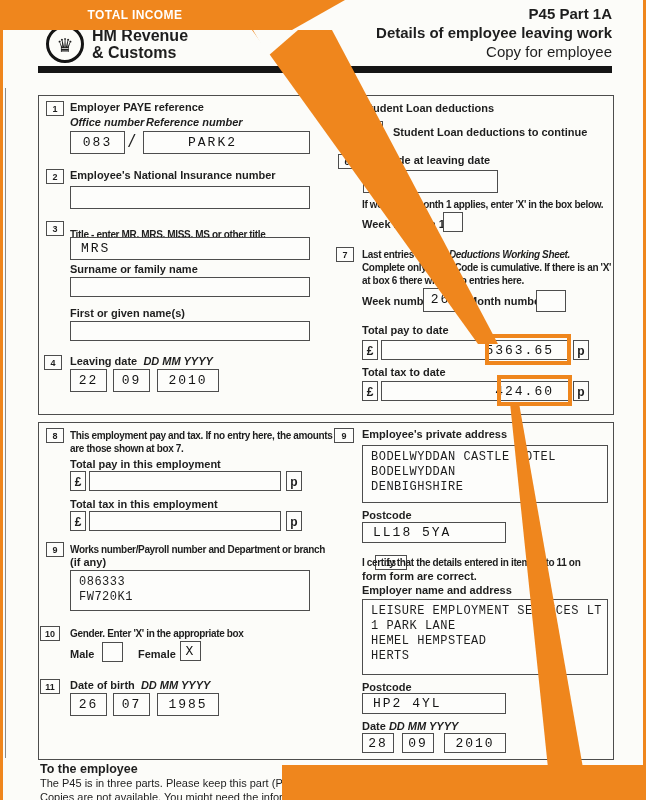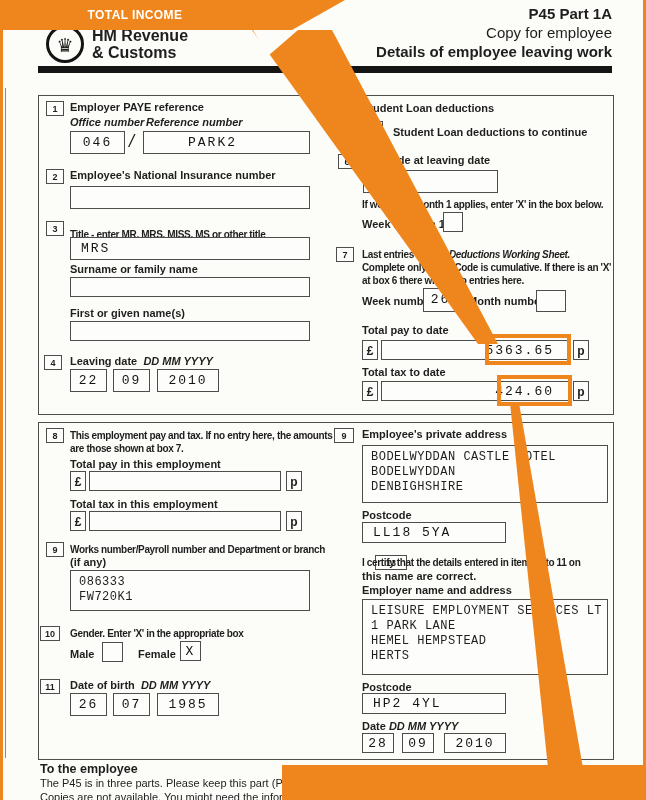--- a/index.html
+++ b/index.html
@@ -41,33 +41,33 @@
 
   <div class="logo-circle">
     <span>♛</span>
   </div>
   <div class="logo-text">
     <div>HM Revenue</div>
     <div>&amp; Customs</div>
   </div>
   <div class="hdr-right">
     <div style="font-size:15px;font-weight:700;">P45 Part 1A</div>
+    <div style="font-size:15px;font-weight:700;">Details of employee leaving work</div>
     <div style="font-size:15px;">Copy for employee</div>
-    <div style="font-size:15px;font-weight:700;">Details of employee leaving work</div>
   </div>
   <div class="blackbar"></div>
 
   <div class="sect" style="left:38px;top:95px;width:574px;height:318px;"></div>
   <div class="sect" style="left:38px;top:422px;width:574px;height:336px;"></div>
 
   <div class="num" style="left:46px;top:101px;">1</div>
   <div class="abs lbl" style="left:70px;top:101px;">Employer PAYE reference</div>
   <div class="abs lbl it" style="left:70px;top:116px;">Office number</div>
   <div class="abs lbl it" style="left:146px;top:116px;">Reference number</div>
-  <div class="bx val val-c" style="left:70px;top:131px;width:55px;height:23px;line-height:21px;">046</div>
+  <div class="bx val val-c" style="left:70px;top:131px;width:55px;height:23px;line-height:21px;">083</div>
   <div class="abs" style="left:129px;top:131px;font-size:18px;font-style:italic;">/</div>
   <div class="bx val" style="left:143px;top:131px;width:167px;height:23px;line-height:21px;padding-left:44px;">PARK2</div>
 
   <div class="num" style="left:46px;top:169px;">2</div>
   <div class="abs lbl" style="left:70px;top:169px;">Employee's National Insurance number</div>
   <div class="bx val" style="left:70px;top:186px;width:240px;height:23px;line-height:21px;"></div>
 
   <div class="num" style="left:46px;top:221px;">3</div>
   <div class="abs long" style="left:70px;top:228px;">Title - enter MR, MRS, MISS, MS or other title</div>
   <div class="bx val" style="left:70px;top:237px;width:240px;height:23px;line-height:21px;">MRS</div>
@@ -146,21 +146,21 @@
   <div class="num" style="left:334px;top:428px;width:20px;">9</div>
   <div class="abs lbl" style="left:362px;top:428px;">Employee's private address</div>
   <div class="bx" style="left:362px;top:445px;width:246px;height:58px;">
     <div class="addr"><span>BODELWYDDAN CASTLE HOTEL</span><br><span>BODELWYDDAN</span><br><span>DENBIGHSHIRE</span></div>
   </div>
   <div class="abs lbl" style="left:362px;top:509px;">Postcode</div>
   <div class="bx val" style="left:362px;top:522px;width:144px;height:21px;">LL18 5YA</div>
 
   <div class="num" style="left:334px;top:555px;width:32px;margin-left:41px;">13</div>
   <div class="abs long" style="left:362px;top:556px;">I certify that the details entered in items 1 to 11 on</div>
-  <div class="abs lbl" style="left:362px;top:570px;">this name are correct.</div>
+  <div class="abs lbl" style="left:362px;top:570px;">form form are correct.</div>
   <div class="abs lbl" style="left:362px;top:584px;">Employer name and address</div>
   <div class="bx" style="left:362px;top:599px;width:246px;height:76px;">
     <div class="addr"><span>LEISURE EMPLOYMENT SERVICES LT</span><br><span>1 PARK LANE</span><br><span>HEMEL HEMPSTEAD</span><br><span>HERTS</span></div>
   </div>
   <div class="abs lbl" style="left:362px;top:681px;">Postcode</div>
   <div class="bx val" style="left:362px;top:693px;width:144px;height:21px;">HP2 4YL</div>
   <div class="abs lbl" style="left:362px;top:720px;"><span>Date</span>&nbsp;<span class="it">DD MM YYYY</span></div>
   <div class="bx val val-c" style="left:362px;top:733px;width:32px;height:20px;">28</div>
   <div class="bx val val-c" style="left:402px;top:733px;width:32px;height:20px;">09</div>
   <div class="bx val val-c" style="left:444px;top:733px;width:62px;height:20px;">2010</div>

